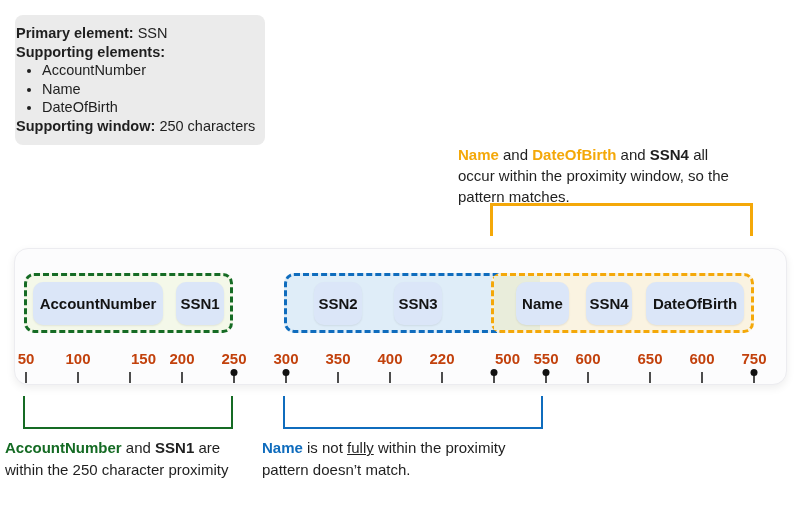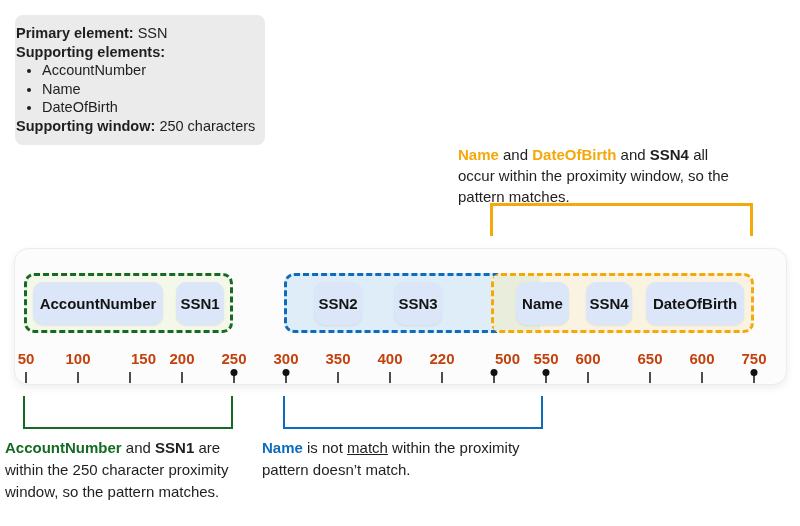--- a/index.html
+++ b/index.html
@@ -203,18 +203,17 @@
         </div>
       </div>
     </div>
 </div>
 
 <div class="bracket bracket-green"></div>
 <div class="bracket bracket-blue"></div>
 <div class="caption caption-green-txt">
     <div><span class="seg-green">AccountNumber</span><span> and </span><span class="seg-bold">SSN1</span><span> are</span></div>
     <div><span>within the 250 character proximity</span></div>
-    <div><span>window, so the pattern matches.</span></div>
   </div>
 <div class="caption caption-blue-txt">
-    <div><span class="seg-blue">Name</span><span> is not </span><span class="seg-underline">match</span><span> within the proximity</span></div>
+    <div><span class="seg-blue">Name</span><span> is not </span><span class="seg-underline">fully</span><span> within the proximity</span></div>
     <div><span>pattern doesn’t match.</span></div>
   </div>
 
 </body></html>

